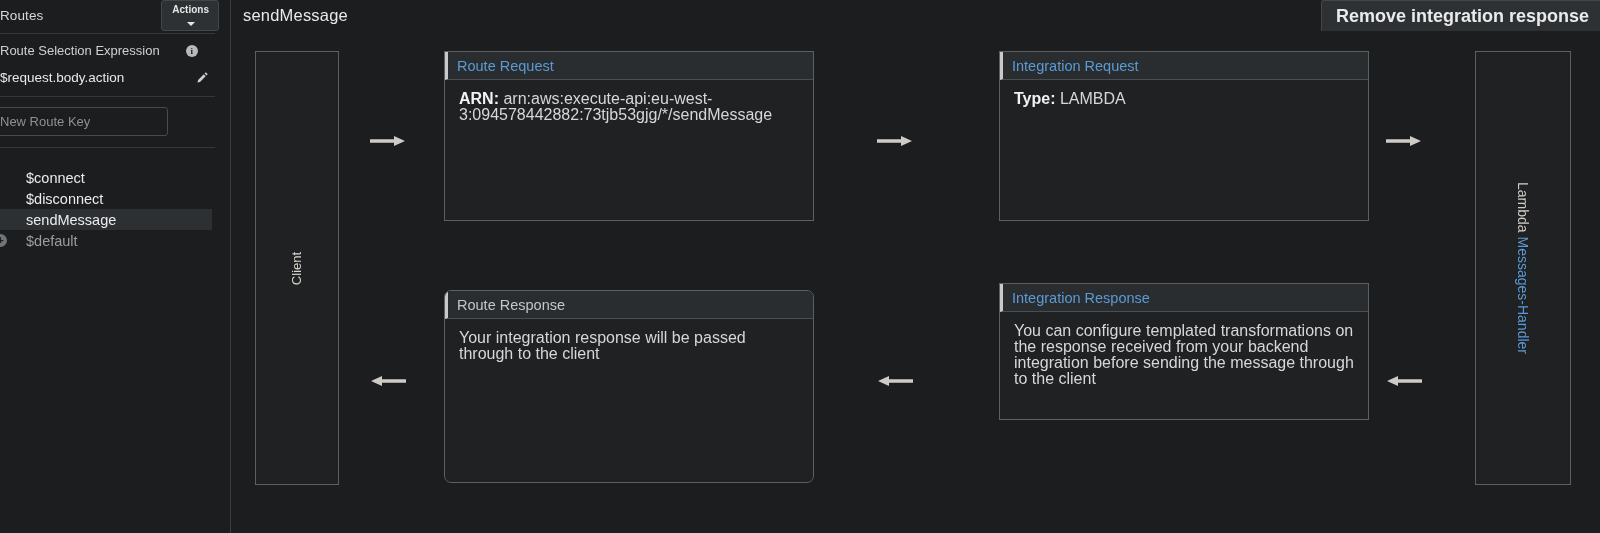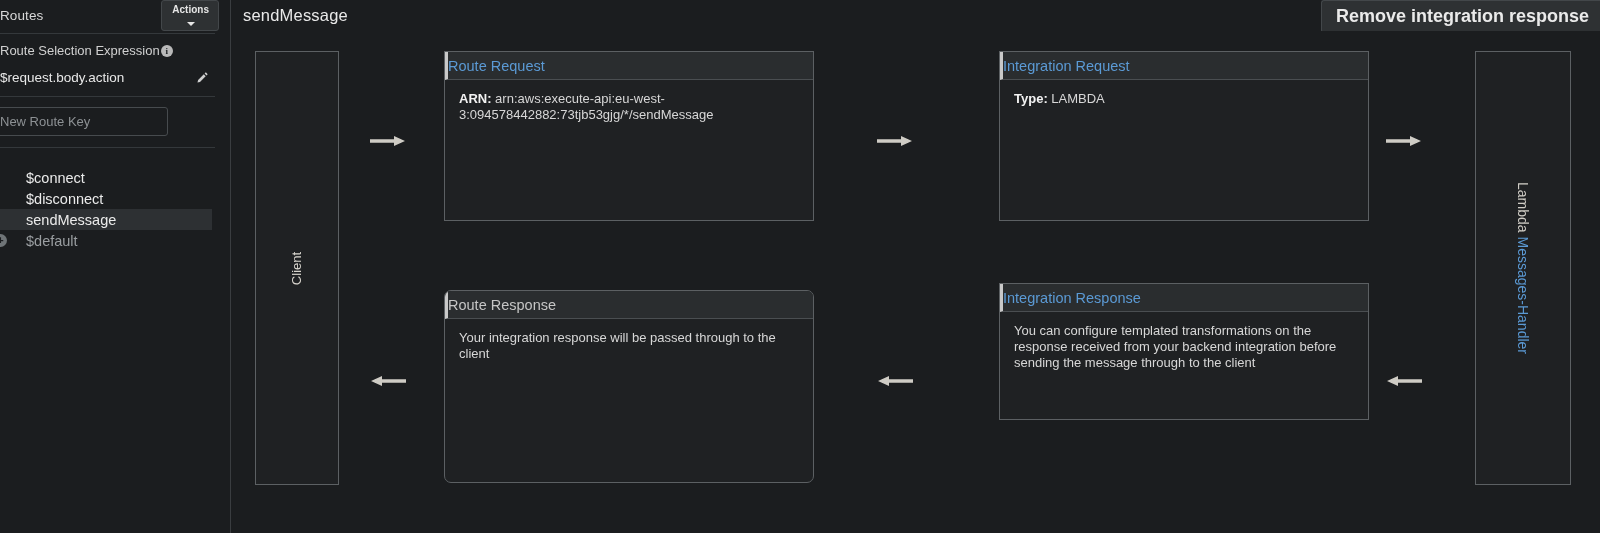--- a/index.html
+++ b/index.html
@@ -77,21 +77,21 @@
   }
   .sb-divider {
     height: 1px;
     background: #34383b;
     margin: 3px 8px 0 0;
   }
   .sb-section { padding: 9px 8px 8px 8px; }
   .sb-label-row {
     display: flex;
     align-items: center;
-    gap: 1px;
+    gap: 26px;
     font-size: 13px;
     color: #d0d0d0;
     margin-bottom: 12px;
   }
   .info-icon {
     width: 12px; height: 12px;
     border-radius: 50%;
     background: #b9b9b9;
     color: #1b1d1f;
     font-size: 9px;
@@ -246,31 +246,32 @@
     box-sizing: border-box;
     overflow: hidden;
   }
   .panel-head {
     height: 28px;
     background: #2a2d2f;
     border-left: 3px solid #c9c9c9;
     border-bottom: 1px solid #4a4e51;
     display: flex;
     align-items: center;
+    padding-left: 9px;
     box-sizing: border-box;
   }
   .panel-head .ptitle {
     font-size: 14.5px;
     color: #5b9ad5;
     cursor: pointer;
   }
   .panel-head .ptitle.plain { color: #c6c6c6; }
   .panel-body {
     padding: 11px 14px 0 14px;
-    font-size: 13px;
+    font-size: 16px;
     line-height: 16px;
     color: #d7d7d7;
   }
   .panel-body b { color: #f2f2f2; }
 
   
   .arrow {
     position: absolute;
     width: 36px;
     height: 14px;

